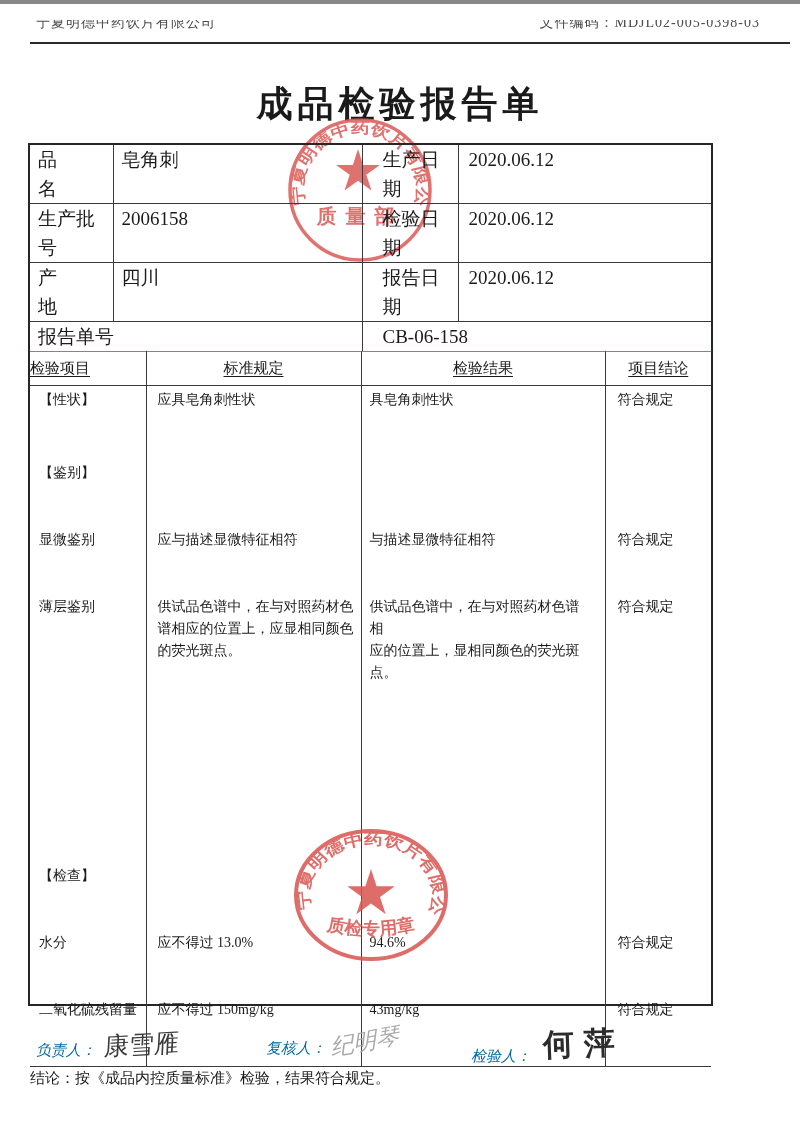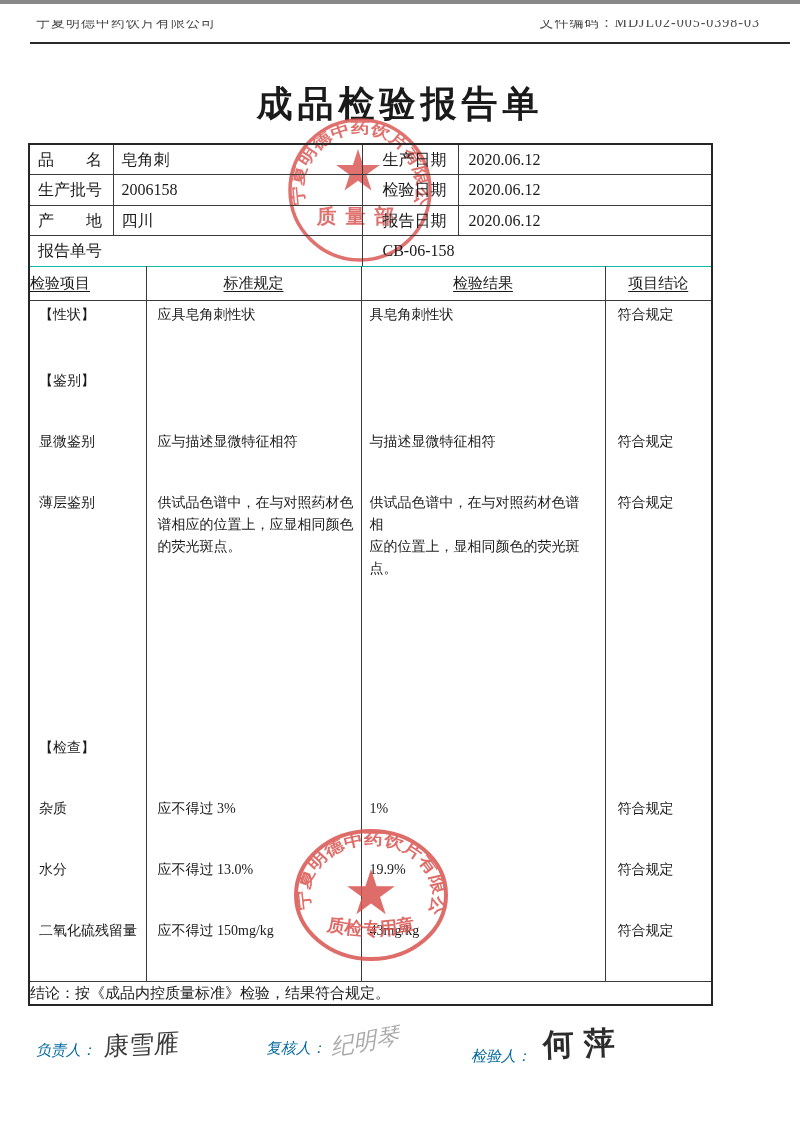--- a/index.html
+++ b/index.html
@@ -13,21 +13,21 @@
     font-size:14px;color:#4a4a4a;letter-spacing:1px;}
   .top-rule{position:absolute;left:30px;top:38px;width:760px;height:2px;background:#2a2a2a;}
   
   .title{position:absolute;left:0;top:76px;width:100%;text-align:center;margin:0;
     font-size:36px;font-weight:bold;letter-spacing:5px;}
   
   .doc-table{position:absolute;left:28px;top:139px;width:685px;height:863px;
     border:2px solid #262626;box-sizing:border-box;}
   table{border-collapse:collapse;table-layout:fixed;width:681px;}
   td{vertical-align:top;overflow:hidden;}
-  .info-table{height:121px;font-size:16px;}
+  .info-table{height:121px;font-size:19px;}
   .info-table td{padding:0 0 0 8px;line-height:29px;}
   .info-table tr.hb td{border-bottom:1px solid #3a3a3a;}
   .br{border-right:1px solid #3a3a3a;}
   .info-table .rlbl{padding-left:20px;}
   .info-table .rval{padding-left:10px;}
   
   .header-table{height:35px;border-top:1px solid #14b8a6;border-bottom:1px solid #3a3a3a;
     font-size:15px;}
   .header-table td{line-height:33px;padding:0;}
   .header-table .u{text-decoration:underline;text-underline-offset:3px;}
@@ -171,29 +171,23 @@
 应的位置上，显相同颜色的荧光斑点。</td>
         <td class="c4">符合规定</td>
       </tr>
       <tr>
         <td class="br c1">【检查】</td>
         <td class="br c2"></td>
         <td class="br c3"></td>
         <td class="c4"></td>
       </tr>
       <tr>
-        <td class="br c1">杂质</td>
-        <td class="br c2">应不得过 3%</td>
-        <td class="br c3">1%</td>
-        <td class="c4">符合规定</td>
-      </tr>
-      <tr>
         <td class="br c1">水分</td>
         <td class="br c2">应不得过 13.0%</td>
-        <td class="br c3">19.9%</td>
+        <td class="br c3">94.6%</td>
         <td class="c4">符合规定</td>
       </tr>
       <tr>
         <td class="br c1">二氧化硫残留量</td>
         <td class="br c2">应不得过 150mg/kg</td>
         <td class="br c3">43mg/kg</td>
         <td class="c4">符合规定</td>
       </tr>
       <tr>
         <td class="br"></td>

